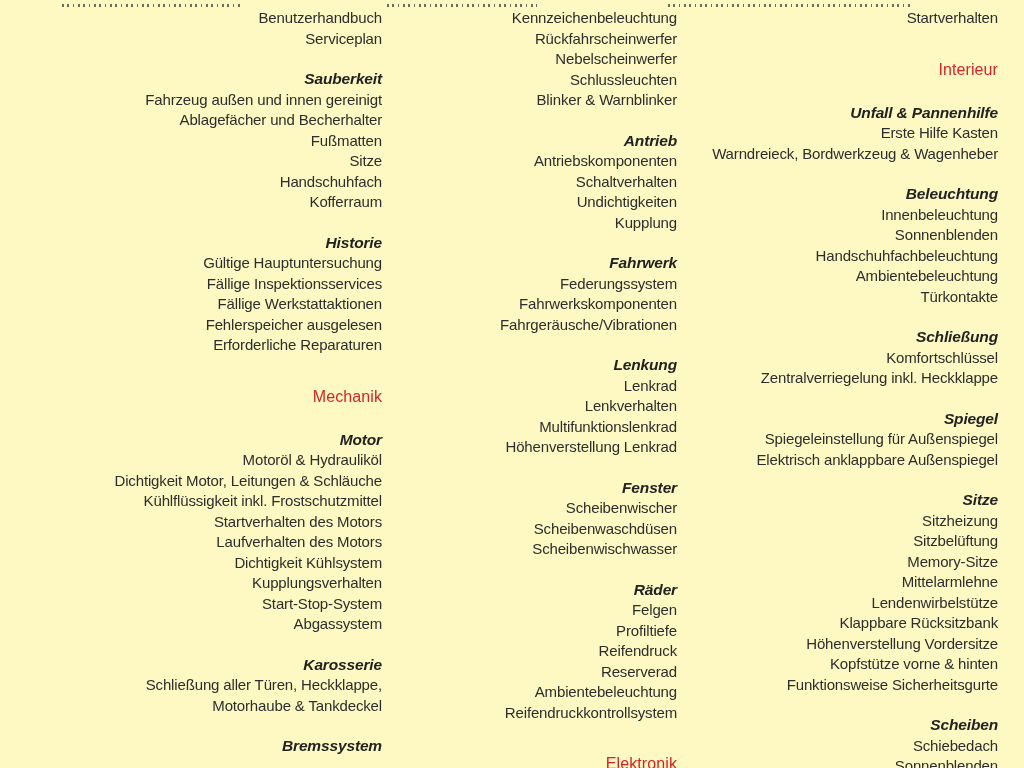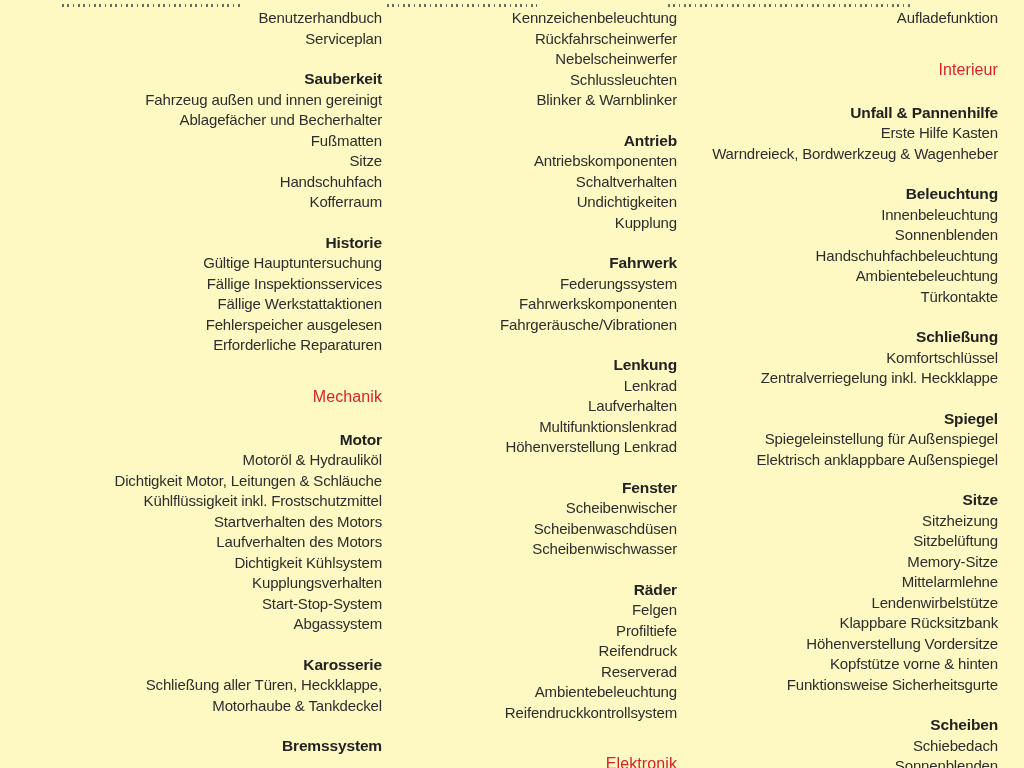--- a/index.html
+++ b/index.html
@@ -33,20 +33,21 @@
     white-space:nowrap;
     color:#2d2d2d;
   }
   .group-title{
     margin:20px 0 0 0;
     font-size:15.5px;
     font-weight:bold;
     line-height:20.5px;
     color:#222222;
     white-space:nowrap;
+    font-style:italic;
   }
   .section-title{
     margin:28px 0 9px 0;
     font-size:16px;
     font-weight:normal;
     line-height:26px;
     letter-spacing:0.1px;
     white-space:nowrap;
   }
   
@@ -111,39 +112,39 @@
       <div class="item">Antriebskomponenten</div>
       <div class="item">Schaltverhalten</div>
       <div class="item">Undichtigkeiten</div>
       <div class="item">Kupplung</div>
       <div class="group-title">Fahrwerk</div>
       <div class="item">Federungssystem</div>
       <div class="item">Fahrwerkskomponenten</div>
       <div class="item">Fahrgeräusche/Vibrationen</div>
       <div class="group-title">Lenkung</div>
       <div class="item">Lenkrad</div>
-      <div class="item">Laufverhalten</div>
+      <div class="item">Lenkverhalten</div>
       <div class="item">Multifunktionslenkrad</div>
       <div class="item">Höhenverstellung Lenkrad</div>
       <div class="group-title">Fenster</div>
       <div class="item">Scheibenwischer</div>
       <div class="item">Scheibenwaschdüsen</div>
       <div class="item">Scheibenwischwasser</div>
       <div class="group-title">Räder</div>
       <div class="item">Felgen</div>
       <div class="item">Profiltiefe</div>
       <div class="item">Reifendruck</div>
       <div class="item">Reserverad</div>
       <div class="item">Ambientebeleuchtung</div>
       <div class="item">Reifendruckkontrollsystem</div>
       <div class="section-title" style="color: rgb(213, 35, 44);">Elektronik</div>
     </div>
   <div class="col col-3">
       <div class="sliver"></div>
-      <div class="item">Aufladefunktion</div>
+      <div class="item">Startverhalten</div>
       <div class="section-title" style="color: rgb(213, 35, 44);">Interieur</div>
       <div class="group-title">Unfall &amp; Pannenhilfe</div>
       <div class="item">Erste Hilfe Kasten</div>
       <div class="item">Warndreieck, Bordwerkzeug &amp; Wagenheber</div>
       <div class="group-title">Beleuchtung</div>
       <div class="item">Innenbeleuchtung</div>
       <div class="item">Sonnenblenden</div>
       <div class="item">Handschuhfachbeleuchtung</div>
       <div class="item">Ambientebeleuchtung</div>
       <div class="item">Türkontakte</div>

